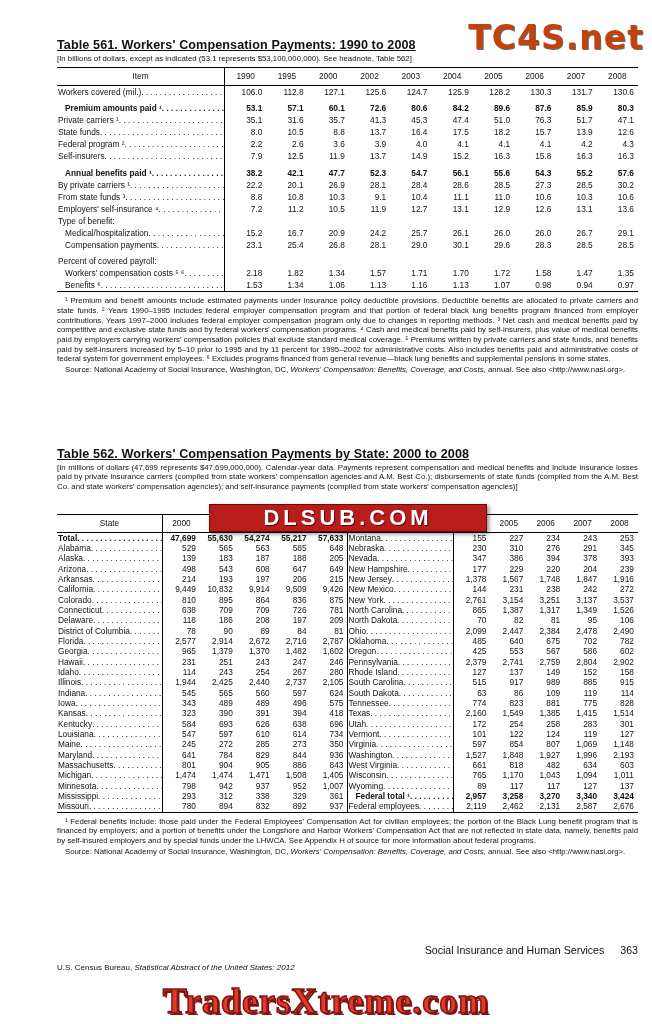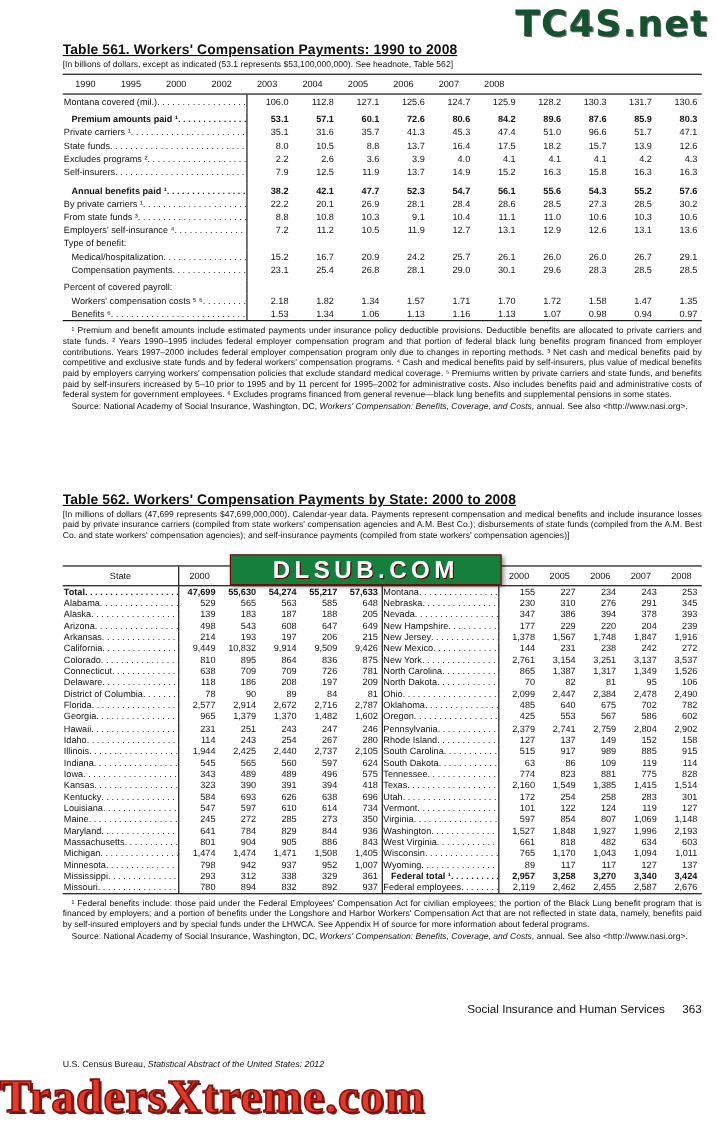--- a/index.html
+++ b/index.html
@@ -5,35 +5,35 @@
   * { margin:0; padding:0; box-sizing:border-box; }
   html,body { background:#ffffff; }
   body {
     width:652px; height:1024px; position:relative; overflow:hidden;
     font-family:"Liberation Sans", sans-serif; color:#111;
   }
   .page { position:absolute; left:57px; top:0; width:581px; }
 
   
   .wm-top {
-    position:absolute; top:2px; right:8px; z-index:6;
+    position:absolute; top:18px; right:8px; z-index:6;
     font-family:"DejaVu Sans", sans-serif; font-weight:bold;
-    font-size:33px; color:#14532d; letter-spacing:1px;
+    font-size:33px; color:#c2410c; letter-spacing:1px;
     text-shadow:1px 1px 0 #6b6b6b;
   }
   .wm-bottom {
-    position:absolute; bottom:2px; left:0; right:0; z-index:6; text-align:left;
-    font-family:"Liberation Serif", serif; font-weight:bold; font-size:43px;
+    position:absolute; bottom:2px; left:0; right:0; z-index:6; text-align:center;
+    font-family:"Liberation Serif", serif; font-weight:bold; font-size:36px;
     color:#e2392a; -webkit-text-stroke:1.5px #7e1410;
     text-shadow:2px 2px 0 #801812;
     letter-spacing:1px;
   }
   .dlsub {
-    position:absolute; left:152px; top:-10px; width:247px; height:28px; z-index:6;
-    background:#15803d; border:1px solid #7a0404;
+    position:absolute; left:152px; top:-10px; width:278px; height:28px; z-index:6;
+    background:#b91c1c; border:1px solid #7a0404;
     box-shadow:2px 2px 4px rgba(0,0,0,0.45);
     display:flex; align-items:center; justify-content:center;
     color:#fff; font-weight:bold; font-size:22px; letter-spacing:4px;
     text-shadow:1px 1px 0 #5c0202;
   }
 
   
   .tbl-title { font-size:12.6px; font-weight:bold; letter-spacing:0.1px;text-decoration:underline; }
   .t561-title { margin-top:38px; }
   .t562-title { margin-top:72px; }
@@ -67,51 +67,52 @@
   
   .t562wrap { position:relative; margin-top:22px; }
   .panels { display:flex; border-top:1px solid #000; border-bottom:1px solid #000; font-size:8.3px; }
   .p562 { width:290.5px; flex:0 0 290.5px; }
   .p562.left { border-right:1px solid #000; }
   .p562 .stub-h, .p562 .stub { width:106px; flex:0 0 106px; }
   .p562 .ycell, .p562 .num { width:36.9px; flex:0 0 36.9px; }
   .p562 .trow { line-height:10.35px; }
 
   
-  .footer-right { position:absolute; top:912px; right:0; font-size:10.6px; color:#111; }
+  .footer-right { position:absolute; top:944px; right:0; font-size:10.6px; color:#111; }
   .footer-right .pg { margin-left:16px; }
   .footer-left { position:absolute; top:963px; left:0; font-size:8px; color:#111; }
 </style>
 </head>
 <body>
 
 <div class="wm-top">TC4S.net</div>
 
 <div class="page">
 
   <h1 class="tbl-title t561-title">Table 561. Workers' Compensation Payments: 1990 to 2008</h1>
   <p class="headnote">[In billions of dollars, except as indicated (53.1 represents $53,100,000,000). See headnote, Table 562]</p>
 
   <div class="tblbox t561">
     <div class="hdr">
+      <span class="stub-h">Item</span>
     <span class="ycell">1990</span>
         <span class="ycell">1995</span>
         <span class="ycell">2000</span>
         <span class="ycell">2002</span>
         <span class="ycell">2003</span>
         <span class="ycell">2004</span>
         <span class="ycell">2005</span>
         <span class="ycell">2006</span>
         <span class="ycell">2007</span>
         <span class="ycell">2008</span>
       </div>
     <div>
         <div class="trow">
           <span class="stub i0">
-            <span class="lbl">Montana covered (mil.)</span>
+            <span class="lbl">Workers covered (mil.)</span>
             <span class="dots"></span>
           </span>
           <span class="num">106.0</span>
           <span class="num">112.8</span>
           <span class="num">127.1</span>
           <span class="num">125.6</span>
           <span class="num">124.7</span>
           <span class="num">125.9</span>
           <span class="num">128.2</span>
           <span class="num">130.3</span>
@@ -154,21 +155,21 @@
             <span class="lbl">Private carriers ¹</span>
             <span class="dots"></span>
           </span>
           <span class="num">35.1</span>
           <span class="num">31.6</span>
           <span class="num">35.7</span>
           <span class="num">41.3</span>
           <span class="num">45.3</span>
           <span class="num">47.4</span>
           <span class="num">51.0</span>
-          <span class="num">96.6</span>
+          <span class="num">76.3</span>
           <span class="num">51.7</span>
           <span class="num">47.1</span>
         </div>
         <div class="trow">
           <span class="stub i0">
             <span class="lbl">State funds</span>
             <span class="dots"></span>
           </span>
           <span class="num">8.0</span>
           <span class="num">10.5</span>
@@ -176,21 +177,21 @@
           <span class="num">13.7</span>
           <span class="num">16.4</span>
           <span class="num">17.5</span>
           <span class="num">18.2</span>
           <span class="num">15.7</span>
           <span class="num">13.9</span>
           <span class="num">12.6</span>
         </div>
         <div class="trow">
           <span class="stub i0">
-            <span class="lbl">Excludes programs ²</span>
+            <span class="lbl">Federal program ²</span>
             <span class="dots"></span>
           </span>
           <span class="num">2.2</span>
           <span class="num">2.6</span>
           <span class="num">3.6</span>
           <span class="num">3.9</span>
           <span class="num">4.0</span>
           <span class="num">4.1</span>
           <span class="num">4.1</span>
           <span class="num">4.1</span>
@@ -1020,21 +1021,21 @@
               <span class="num">3,340</span>
               <span class="num">3,424</span>
             </div>
             <div class="trow">
               <span class="stub i0">
                 <span class="lbl">Federal employees</span>
                 <span class="dots"></span>
               </span>
               <span class="num">2,119</span>
               <span class="num">2,462</span>
-              <span class="num">2,455</span>
+              <span class="num">2,131</span>
               <span class="num">2,587</span>
               <span class="num">2,676</span>
             </div>
           </div>
       </div>
     </div>
   </div>
 
   <p class="fn">¹ Federal benefits include: those paid under the Federal Employees' Compensation Act for civilian employees; the portion of the Black Lung benefit program that is financed by employers; and a portion of benefits under the Longshore and Harbor Workers' Compensation Act that are not reflected in state data, namely, benefits paid by self-insured employers and by special funds under the LHWCA. See Appendix H of source for more information about federal programs.</p>
   <p class="fn src"><span>Source: National Academy of Social Insurance, Washington, DC, </span><i>Workers' Compensation: Benefits, Coverage, and Costs,</i><span> annual. See also &lt;http://www.nasi.org&gt;.</span></p>

